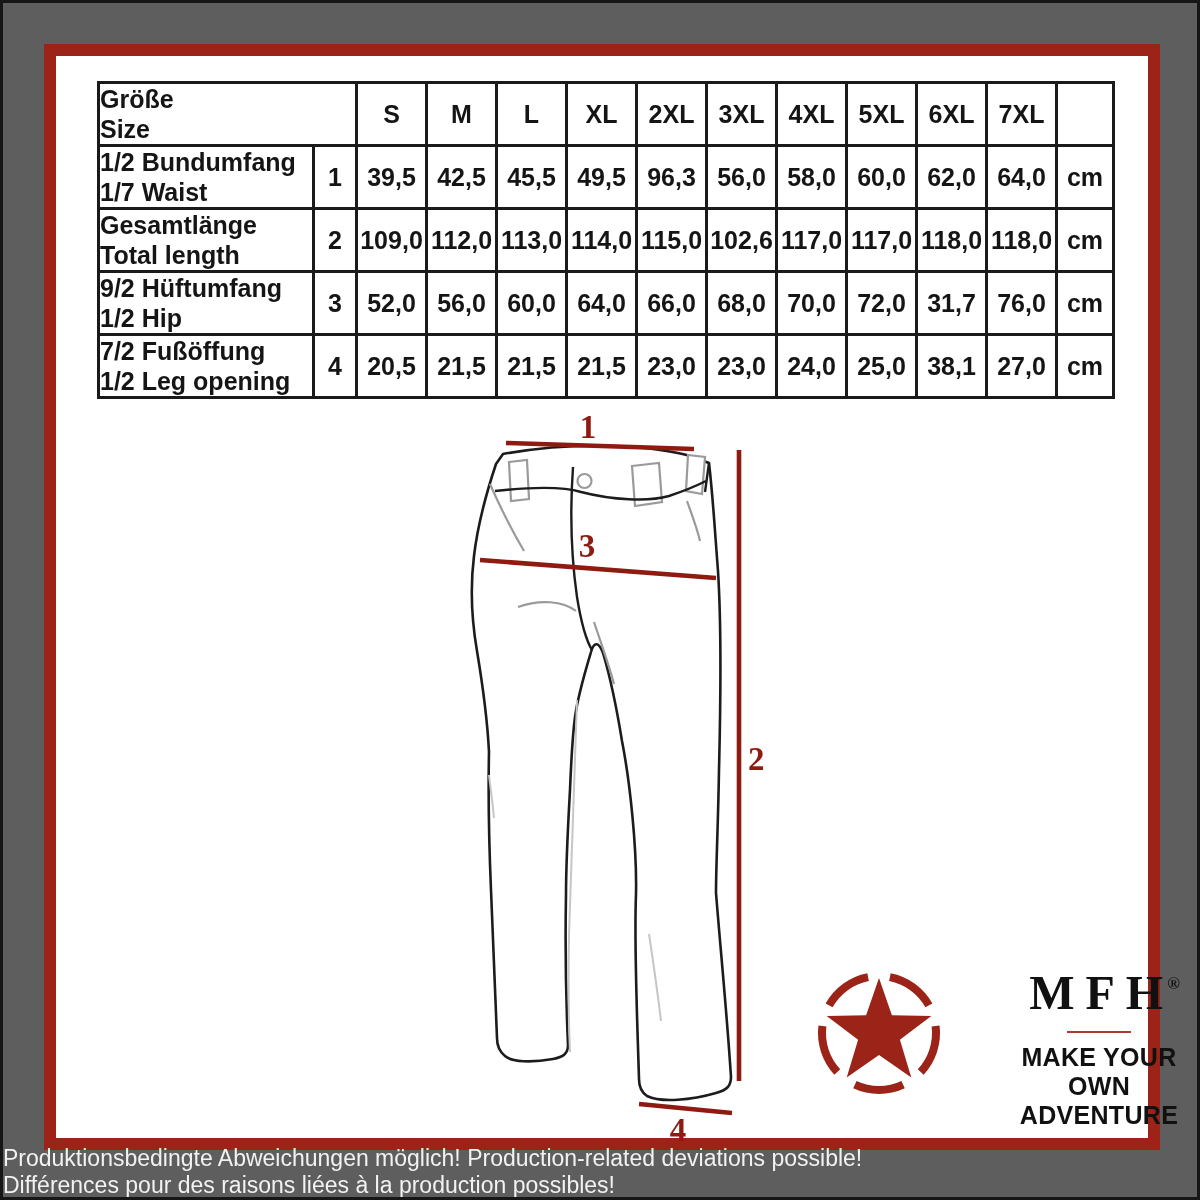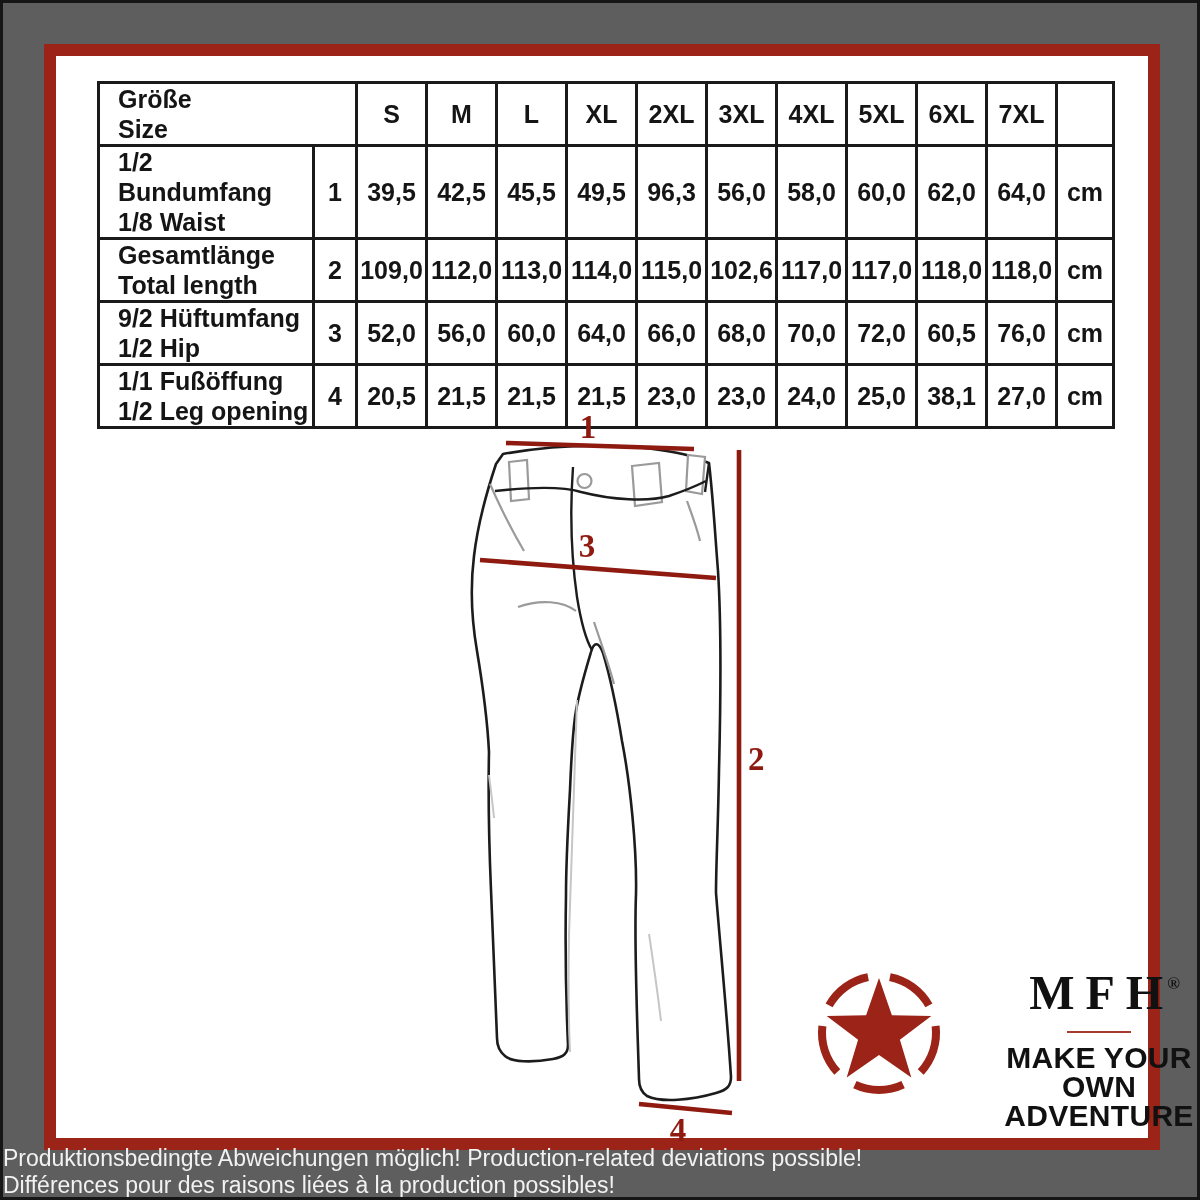--- a/index.html
+++ b/index.html
@@ -17,41 +17,41 @@
   table.size-table {
     position:absolute; left:94px; top:78px;
     border-collapse:collapse; table-layout:fixed; width:1015px;
     color:#151515;
   }
   .size-table td, .size-table th {
     border:3px solid #1a1a1a; padding:0; margin:0;
     font-weight:700; font-size:25px; text-align:center; vertical-align:middle;
     background:#fff; overflow:hidden;
   }
-  .size-table .lbl { text-align:left; padding-left:18px; line-height:30px; }
+  .size-table .lbl { text-align:left; padding-left:0; line-height:30px; }
   .size-table .lbl span { display:block; }
   .size-table tr.hdr td { height:60px; }
   .size-table tr.r td { height:58px; }
   
   svg.pants { position:absolute; left:437px; top:412px; }
   .meas-num { font-family:"Liberation Serif", serif; font-weight:700; font-size:33px; fill:#8E1A10; }
   
   svg.star { position:absolute; left:807px; top:962px; }
   .logo-text {
     position:absolute; left:995px; top:955px; width:202px;
     text-align:center; color:#111;
   }
   .brand {
     font-family:"Liberation Serif", serif; font-weight:700;
     font-size:48px; letter-spacing:11px; margin-left:11px; line-height:52px;
     white-space:nowrap;
   }
   .reg { font-size:17px; vertical-align:20px; letter-spacing:0; margin-left:-7px; }
   .logo-divider { width:64px; height:2px; background:#A83A30; margin:12px auto 10px auto; }
-  .tagline { font-size:30px; font-weight:700; line-height:29px; letter-spacing:0.3px; }
+  .tagline { font-size:25px; font-weight:700; line-height:29px; letter-spacing:0.3px; }
   
   .footer {
     position:absolute; left:0; top:1147px; width:972px; height:44px;
     display:flex; align-items:center; justify-content:center;
     color:#f2f2f2; font-size:23px;
   }
 </style>
 </head>
 <body>
 
@@ -88,21 +88,21 @@
       <td>3XL</td>
       <td>4XL</td>
       <td>5XL</td>
       <td>6XL</td>
       <td>7XL</td>
       <td></td>
     </tr>
     <tr class="r">
       <td class="lbl">
         <span>1/2 Bundumfang</span>
-        <span>1/8 Waist</span>
+        <span>1/7 Waist</span>
       </td>
       <td>1</td>
       <td>39,5</td>
       <td>42,5</td>
       <td>45,5</td>
       <td>49,5</td>
       <td>96,3</td>
       <td>56,0</td>
       <td>58,0</td>
       <td>60,0</td>
@@ -135,27 +135,27 @@
       </td>
       <td>3</td>
       <td>52,0</td>
       <td>56,0</td>
       <td>60,0</td>
       <td>64,0</td>
       <td>66,0</td>
       <td>68,0</td>
       <td>70,0</td>
       <td>72,0</td>
-      <td>60,5</td>
+      <td>31,7</td>
       <td>76,0</td>
       <td>cm</td>
     </tr>
     <tr class="r">
       <td class="lbl">
-        <span>1/1 Fußöffung</span>
+        <span>7/2 Fußöffung</span>
         <span>1/2 Leg opening</span>
       </td>
       <td>4</td>
       <td>20,5</td>
       <td>21,5</td>
       <td>21,5</td>
       <td>21,5</td>
       <td>23,0</td>
       <td>23,0</td>
       <td>24,0</td>

